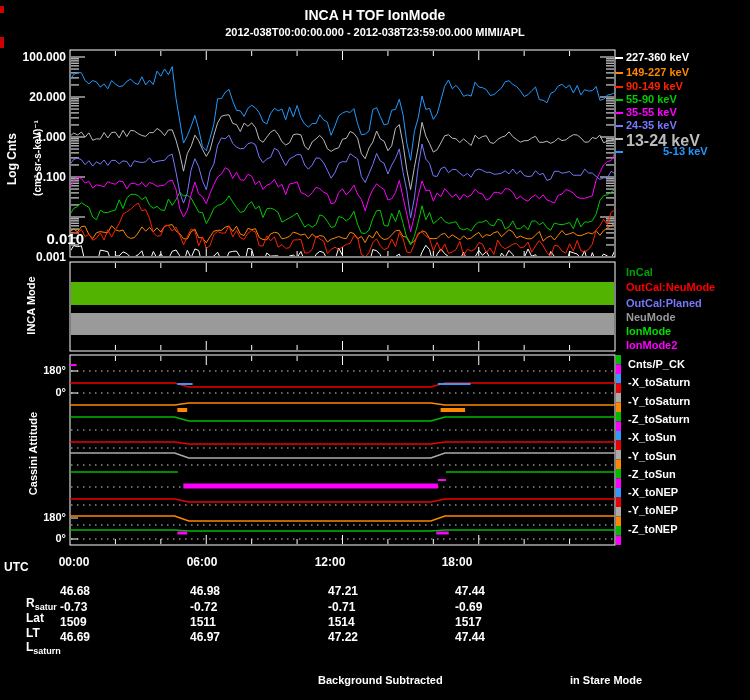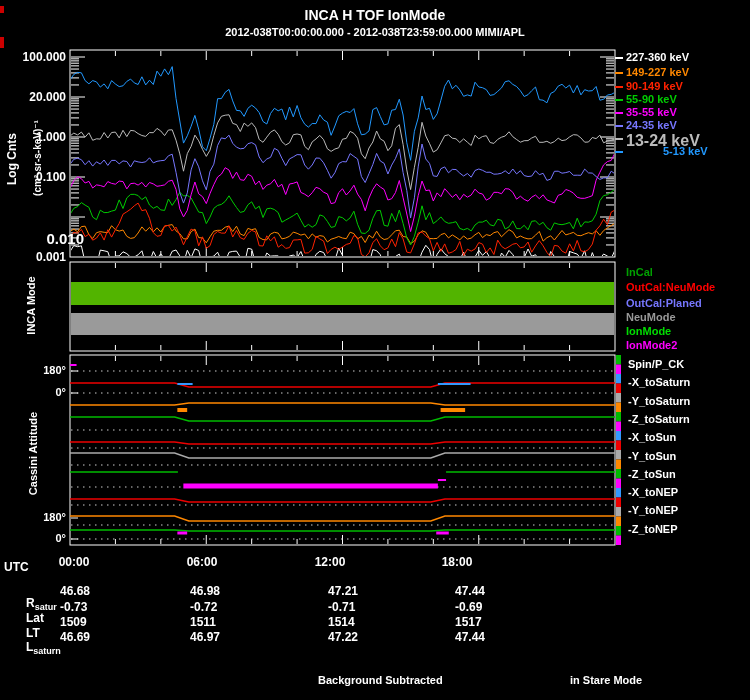--- a/index.html
+++ b/index.html
@@ -284,21 +284,21 @@
     <div class="t" style="left: 626px; top: 267px; font-size: 11px; color: rgb(0, 160, 0);">InCal</div>
     <div class="t" style="left: 626px; top: 282px; font-size: 11px; color: rgb(255, 0, 0);">OutCal:NeuMode</div>
     <div class="t" style="left: 626px; top: 298px; font-size: 11px; color: rgb(119, 119, 255);">OutCal:Planed</div>
     <div class="t" style="left: 626px; top: 312px; font-size: 11px; color: rgb(153, 153, 153);">NeuMode</div>
     <div class="t" style="left: 626px; top: 326px; font-size: 11px; color: rgb(0, 221, 0);">IonMode</div>
     <div class="t" style="left: 626px; top: 340px; font-size: 11px; color: rgb(255, 0, 255);">IonMode2</div>
     <div class="t rt" style="left: 14px; top: 365px; font-size: 11px; width: 52px;">180°</div>
     <div class="t rt" style="left: 14px; top: 387px; font-size: 11px; width: 52px;">0°</div>
     <div class="t rt" style="left: 14px; top: 512px; font-size: 11px; width: 52px;">180°</div>
     <div class="t rt" style="left: 14px; top: 533px; font-size: 11px; width: 52px;">0°</div>
-    <div class="t" style="left: 628px; top: 359px; font-size: 11px;">Spin/P_CK</div>
+    <div class="t" style="left: 628px; top: 359px; font-size: 11px;">Cnts/P_CK</div>
     <div class="t" style="left: 628px; top: 377.3px; font-size: 11px;">-X_toSaturn</div>
     <div class="t" style="left: 628px; top: 395.6px; font-size: 11px;">-Y_toSaturn</div>
     <div class="t" style="left: 628px; top: 413.9px; font-size: 11px;">-Z_toSaturn</div>
     <div class="t" style="left: 628px; top: 432.2px; font-size: 11px;">-X_toSun</div>
     <div class="t" style="left: 628px; top: 450.5px; font-size: 11px;">-Y_toSun</div>
     <div class="t" style="left: 628px; top: 468.8px; font-size: 11px;">-Z_toSun</div>
     <div class="t" style="left: 628px; top: 487.1px; font-size: 11px;">-X_toNEP</div>
     <div class="t" style="left: 628px; top: 505.4px; font-size: 11px;">-Y_toNEP</div>
     <div class="t" style="left: 628px; top: 523.7px; font-size: 11px;">-Z_toNEP</div>
     <div class="t" style="left: 74px; top: 556px; font-size: 12px; transform: translateX(-50%);">00:00</div>

